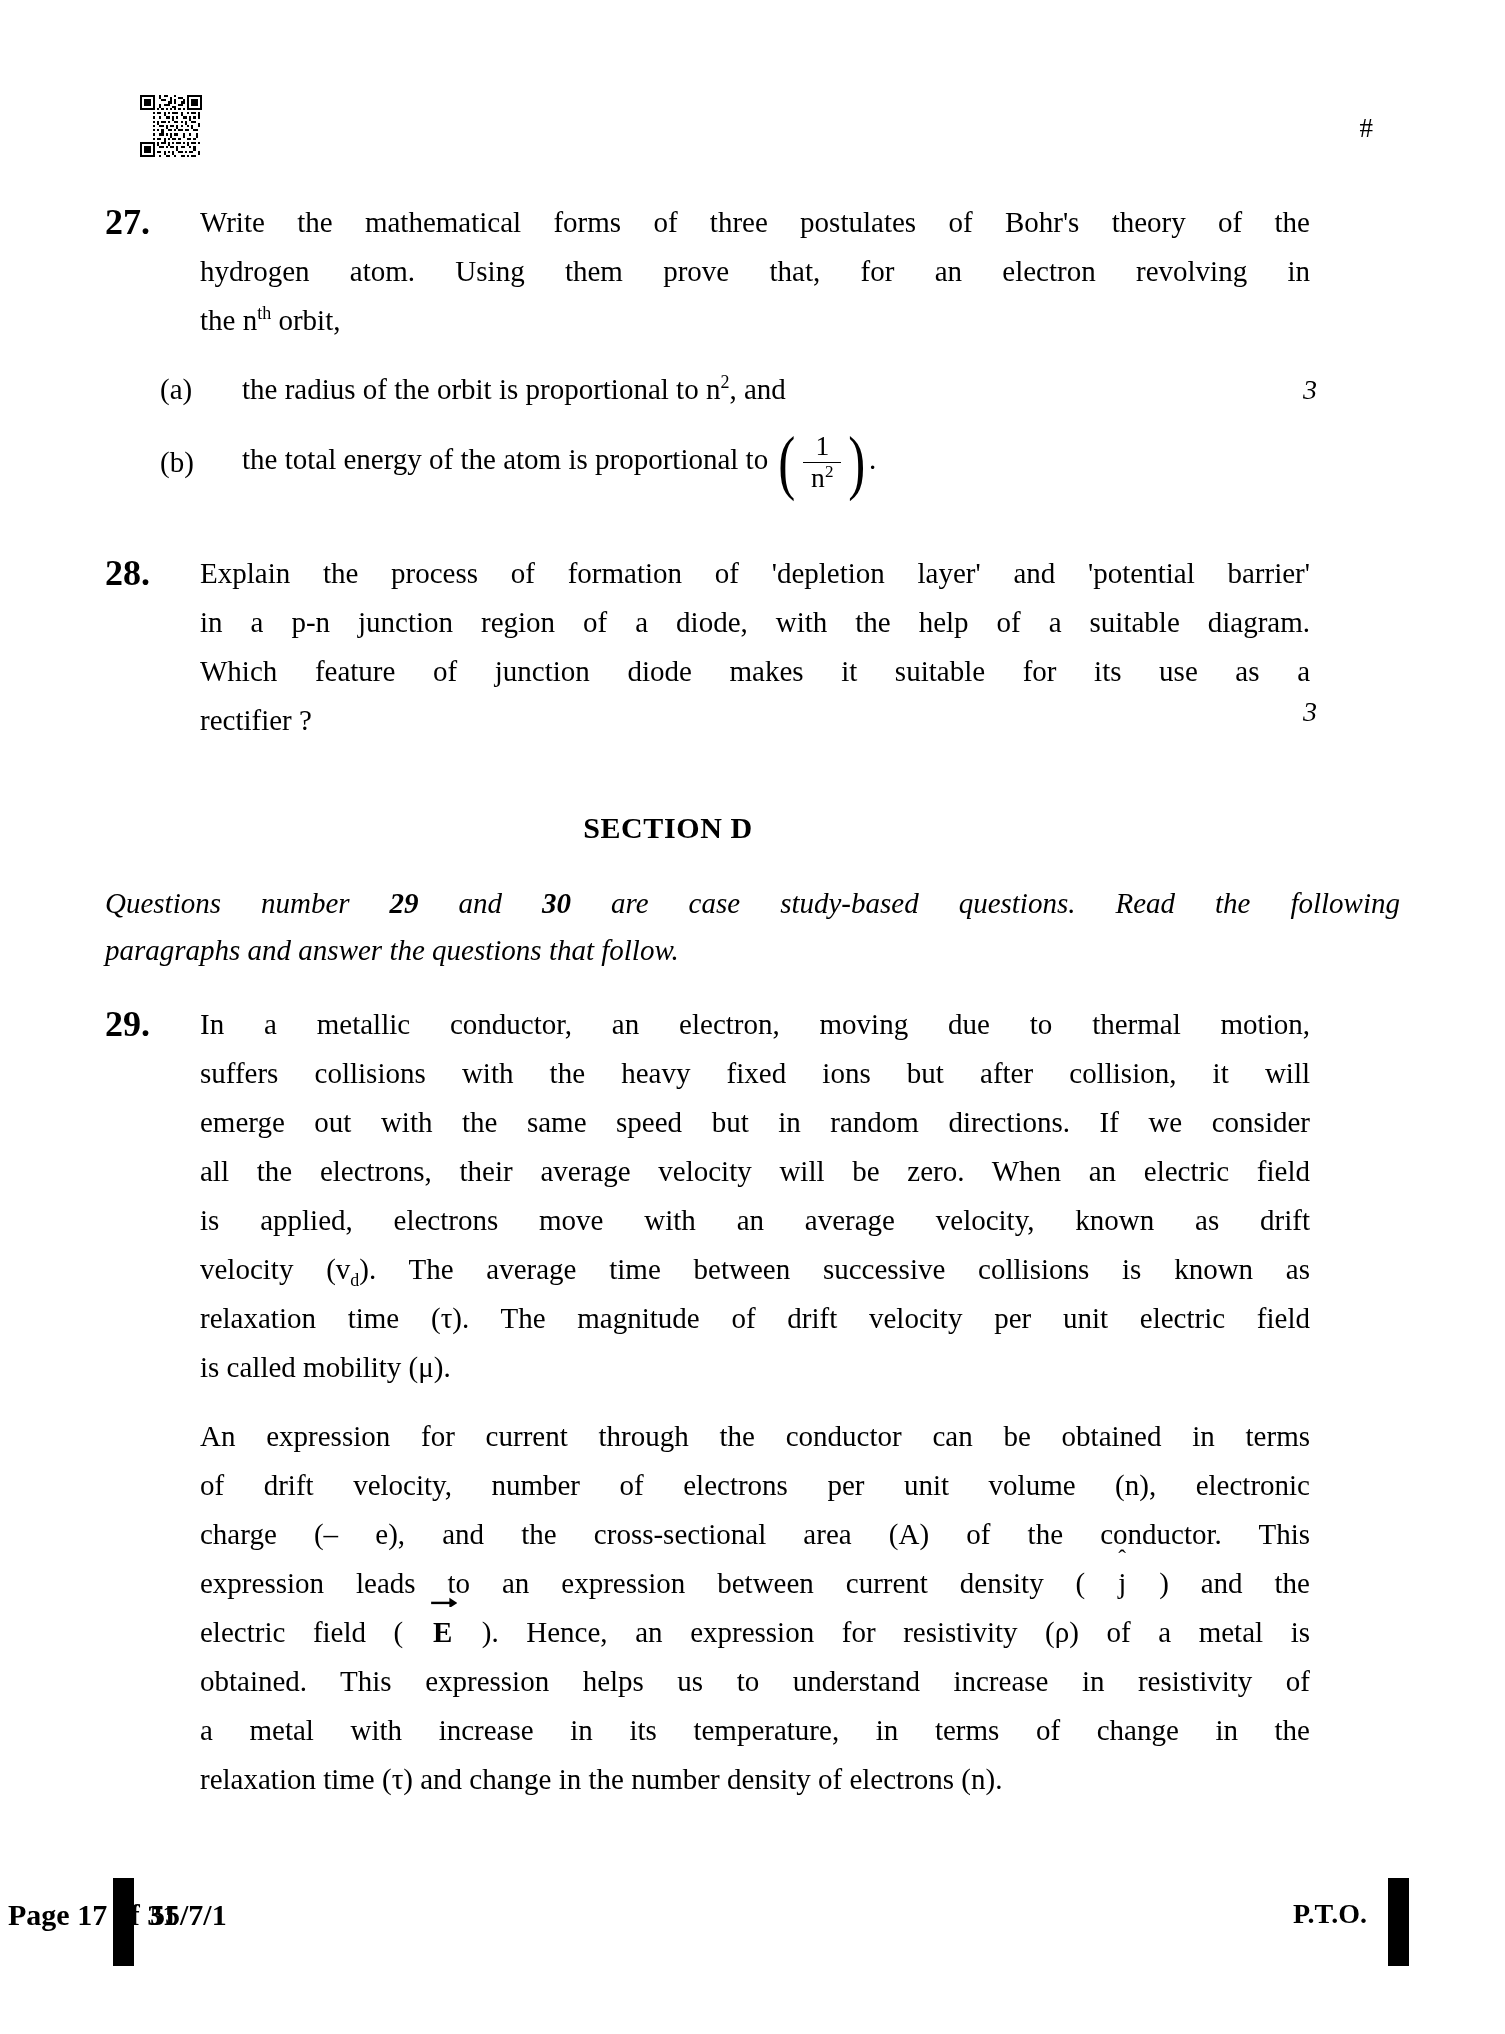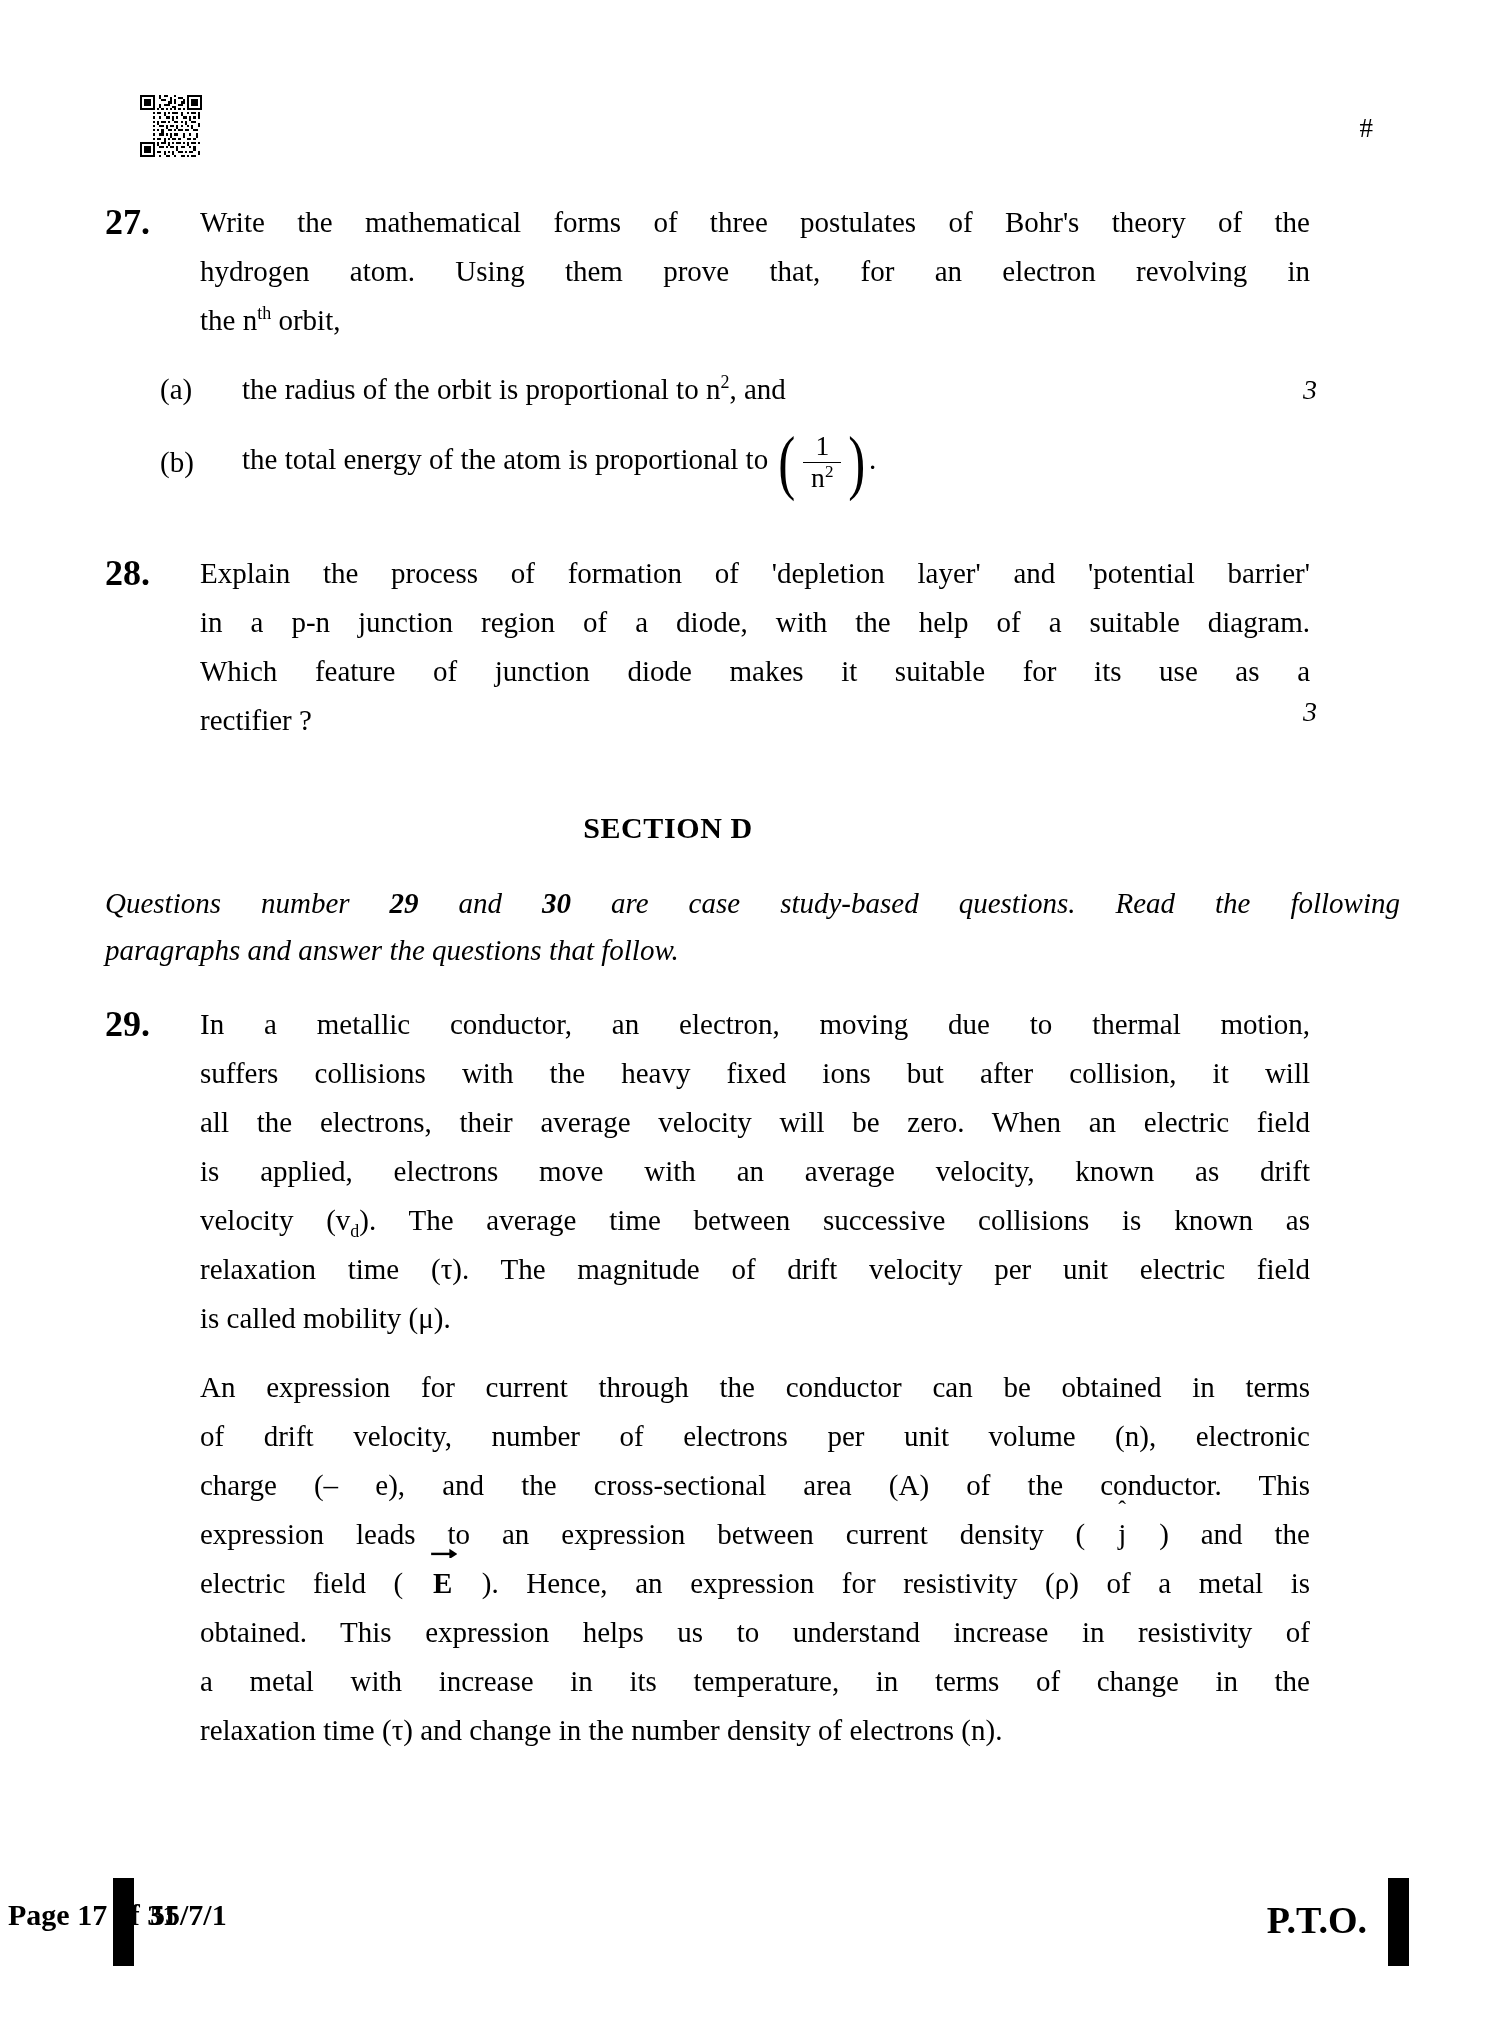--- a/index.html
+++ b/index.html
@@ -225,21 +225,21 @@
     width: 1505px;
     text-align: left;
     font-weight: bold;
     font-size: 30px;
   }
   .fpto {
     position: absolute;
     right: 146px;
     top: 20px;
     font-weight: bold;
-    font-size: 38px;
+    font-size: 28px;
   }
 </style>
 </head>
 <body>
 
 <div class="page">
 
   <div class="header">
     <div class="qr">
       <svg viewBox="0 0 29 29" width="62" height="62" shape-rendering="crispEdges">
@@ -425,20 +425,21 @@
     <span class="l1"><span>Questions number </span><b>29</b><span> and </span><b>30</b><span> are case study-based questions. Read the following</span></span>
     <span class="l2">paragraphs and answer the questions that follow.</span>
   </div>
 
   <div class="qblock" style="top:1000px;">
     <div class="qnum">29.</div>
     <div class="qbody">
 
       <span class="jline">In a metallic conductor, an electron, moving due to thermal motion,</span>
       <span class="jline">suffers collisions with the heavy fixed ions but after collision, it will</span>
+      <span class="jline">emerge out with the same speed but in random directions. If we consider</span>
       <span class="jline">all the electrons, their average velocity will be zero. When an electric field</span>
       <span class="jline">is applied, electrons move with an average velocity, known as drift</span>
       <span class="jline"><span>velocity (v</span><sub class="sm">d</sub><span>). The average time between successive collisions is known as</span></span>
       <span class="jline">relaxation time (τ). The magnitude of drift velocity per unit electric field</span>
       <span class="jline nolast">is called mobility (μ).</span>
 
       <div style="height:20px;"></div>
       <span class="jline">An expression for current through the conductor can be obtained in terms</span>
       <span class="jline">of drift velocity, number of electrons per unit volume (n), electronic</span>
       <span class="jline">charge (– e), and the cross-sectional area (A) of the conductor. This</span>

